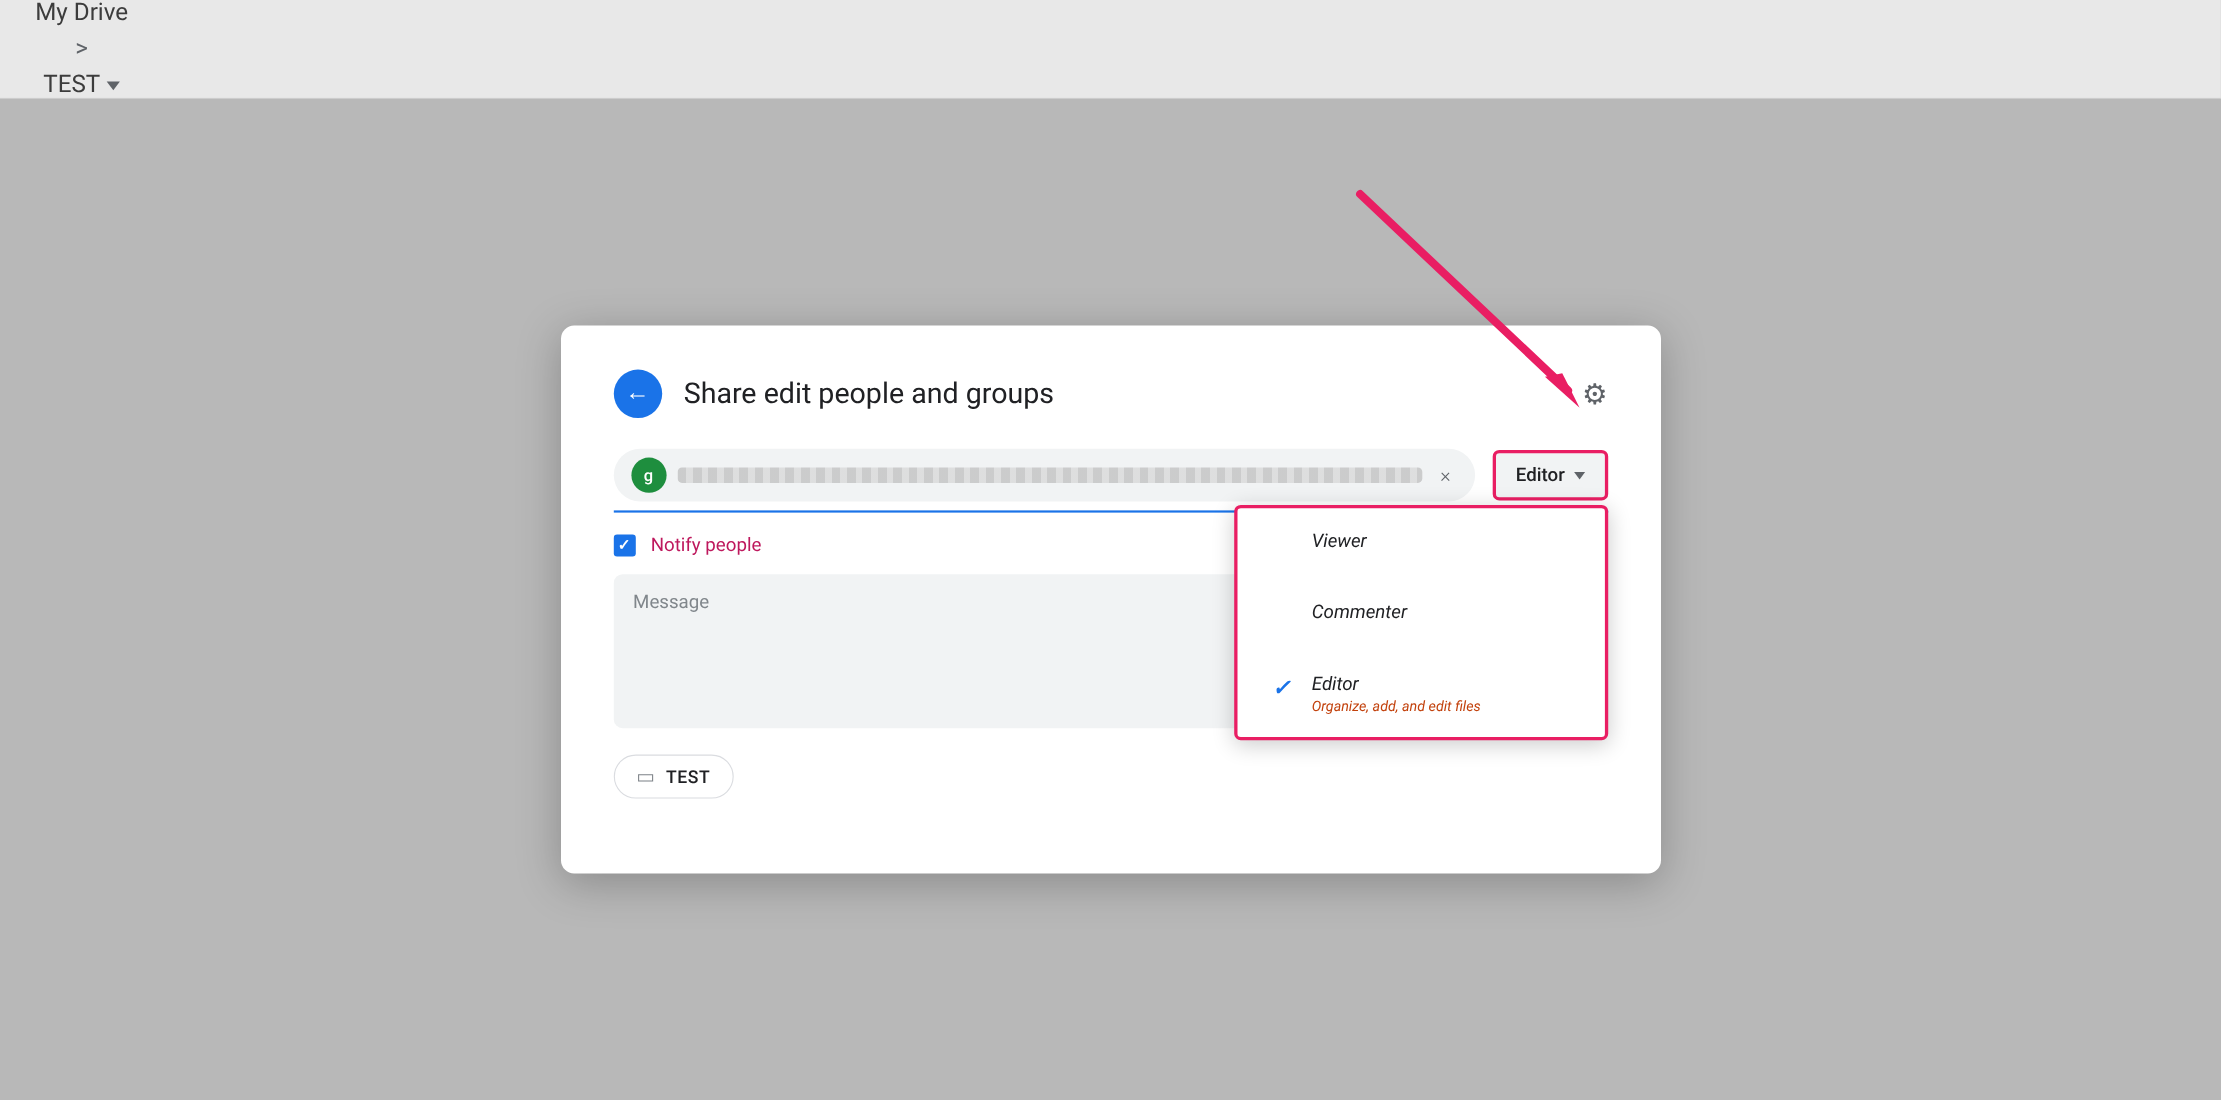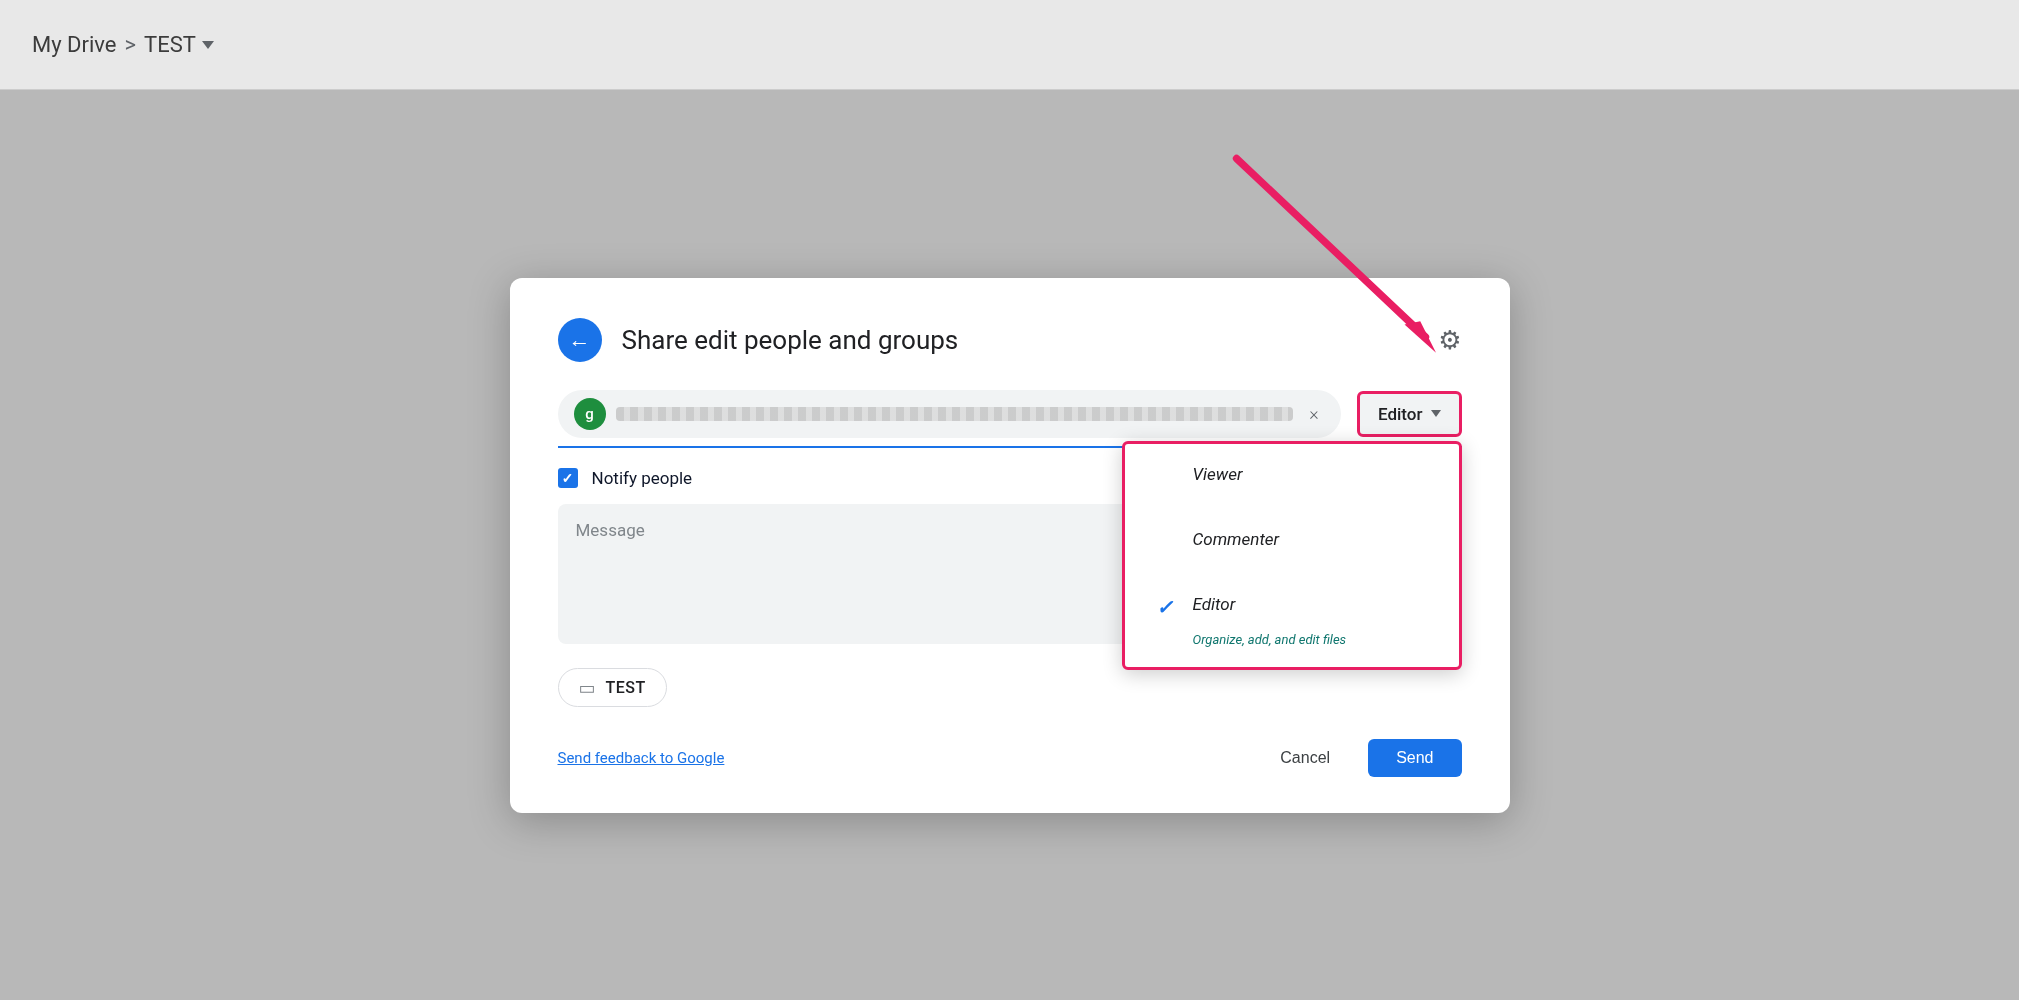--- a/index.html
+++ b/index.html
@@ -20,20 +20,21 @@
       padding: 0 32px;
       border-bottom: 1px solid #ccc;
     }
 
     .breadcrumb {
       display: flex;
       align-items: center;
       gap: 8px;
       font-size: 22px;
       color: #3c3c3c;
+      flex-direction: column;
     }
 
     .breadcrumb-separator {
       font-size: 22px;
       color: #5f6368;
     }
 
     .breadcrumb-current {
       display: flex;
       align-items: center;
@@ -221,21 +222,21 @@
 
     .checkbox-check {
       color: #fff;
       font-size: 14px;
       font-weight: bold;
       line-height: 1;
     }
 
     .notify-label {
       font-size: 17px;
-      color: #0f172a;
+      color: #be185d;
     }
 
     
     .message-area {
       width: 100%;
       min-height: 140px;
       background: #f1f3f4;
       border-radius: 8px;
       padding: 16px 18px;
       margin-bottom: 24px;
@@ -348,22 +349,22 @@
     }
 
     .dropdown-item-label {
       font-size: 17px;
       color: #202124;
       font-weight: 400;
     }
 
     .dropdown-item-desc {
       font-size: 13px;
-      color: #0f766e;
-      margin-top: 18px;
+      color: #c2410c;
+      margin-top: 3px;
     }
 
     
     .annotation-svg {
       position: absolute;
       top: -140px;
       right: 100px;
       width: 300px;
       height: 200px;
       pointer-events: none;
@@ -461,22 +462,15 @@
       <span class="message-placeholder">Message</span>
     </div>
 
     
     <div class="folder-tag">
       <span class="folder-icon">▭</span>
       <span class="folder-label">TEST</span>
     </div>
 
     
-    <div class="dialog-footer">
-      <a class="feedback-link">Send feedback to Google</a>
-      <div class="footer-buttons">
-        <button class="cancel-btn">Cancel</button>
-        <button class="send-btn">Send</button>
-      </div>
-    </div>
 
   </div>
 </div>
 
 </body></html>

